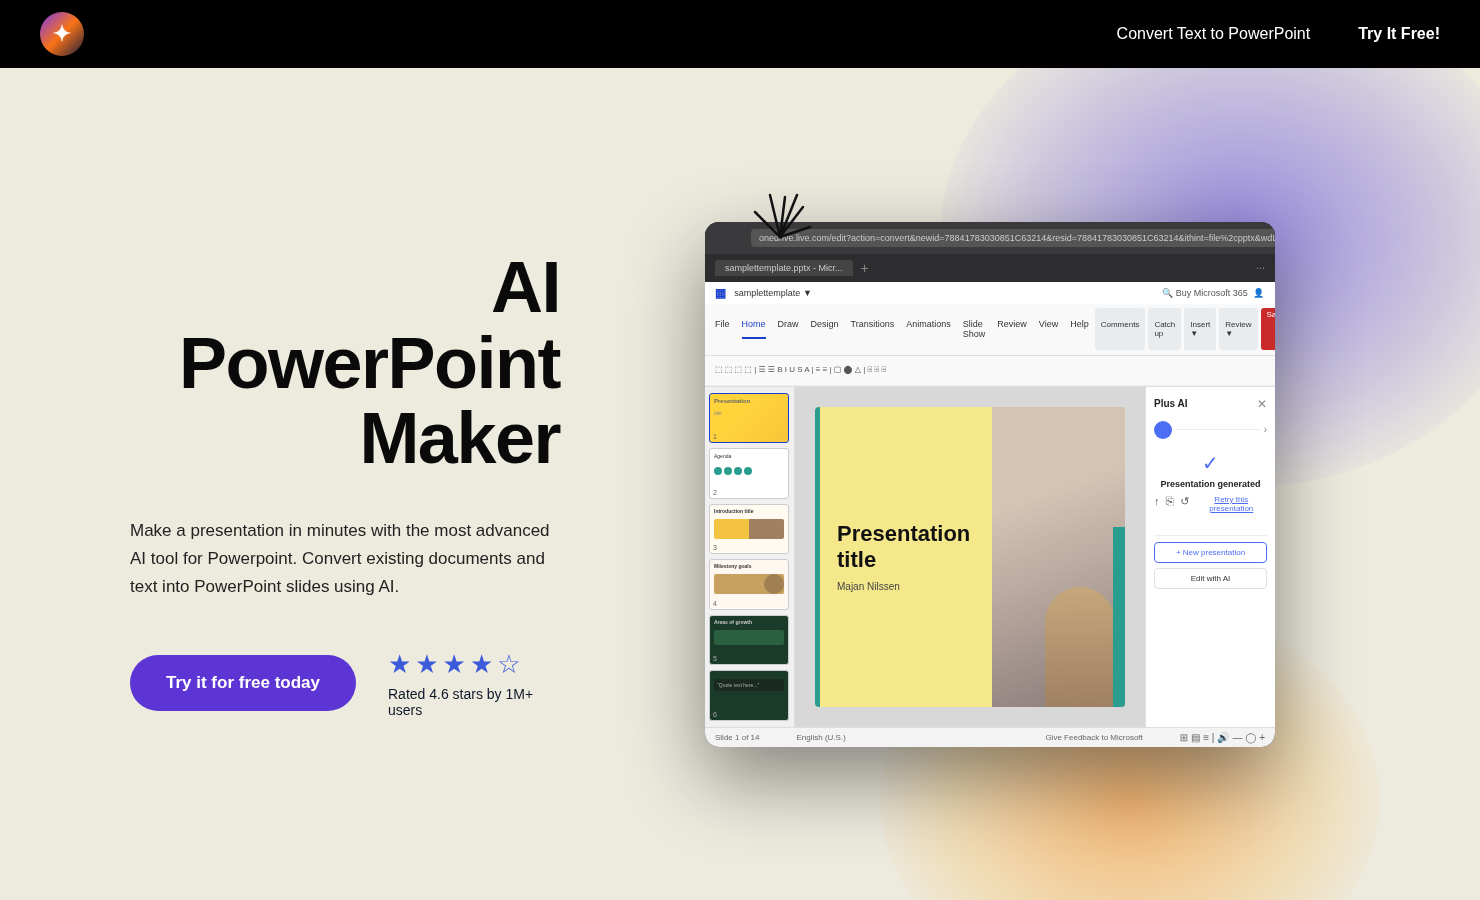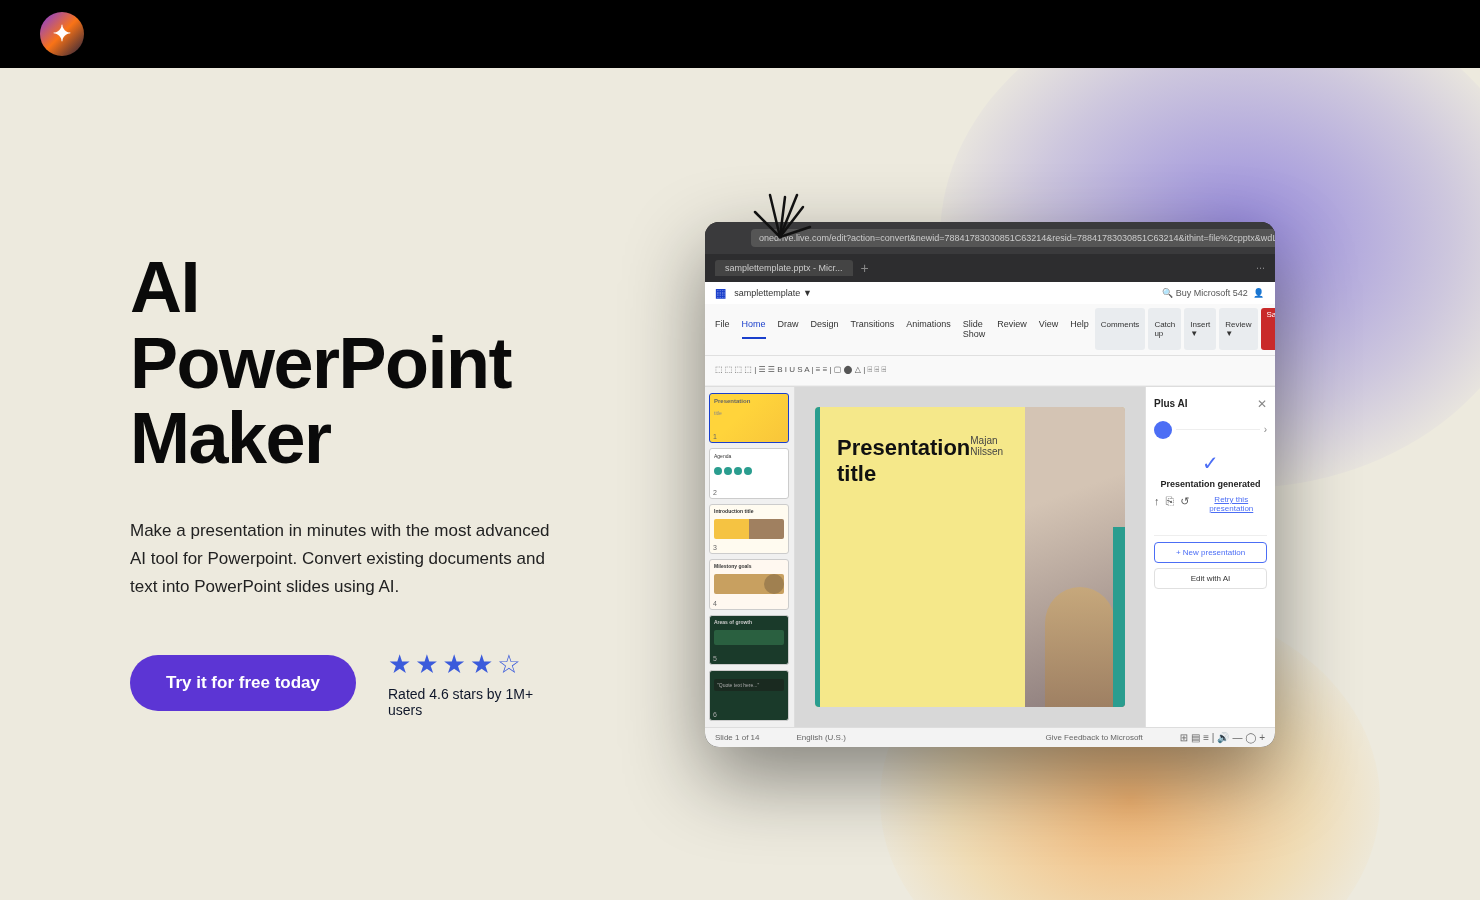--- a/index.html
+++ b/index.html
@@ -71,20 +71,21 @@
       padding-left: 130px;
       z-index: 2;
     }
     .hero-title {
       font-size: 72px;
       font-weight: 800;
       line-height: 1.05;
       color: #0a0a0a;
       margin-bottom: 40px;
       letter-spacing: -1.5px;
+      text-align: right;
     }
     .hero-desc {
       font-size: 17px;
       color: #222;
       line-height: 1.65;
       max-width: 490px;
       margin-bottom: 48px;
     }
     .hero-actions { display: flex; align-items: center; gap: 32px; }
     .btn-primary {
@@ -235,21 +236,21 @@
       height: 100%;
       border-radius: 4px;
       overflow: hidden;
       display: flex;
       position: relative;
     }
     .slide-left-content {
       flex: 1;
       padding: 28px 22px;
       display: flex;
-      flex-direction: row;
+      flex-direction: column;
       justify-content: center;
     }
     .slide-pres-title {
       font-size: 22px;
       font-weight: 700;
       color: #111;
       line-height: 1.2;
       margin-bottom: 8px;
     }
     .slide-author {
@@ -341,20 +342,24 @@
       color: #666;
     }
   </style>
 </head>
 <body>
 
 <nav>
   <div class="nav-logo">
     <span>✦</span>
   </div>
+  <div class="nav-links">
+    <a class="nav-link">Convert Text to PowerPoint</a>
+    <a class="nav-cta">Try It Free!</a>
+  </div>
 </nav>
 
 <section class="hero">
 
   <div class="blob-blue"></div>
   <div class="blob-orange"></div>
 
   <div class="hero-left">
     <h1 class="hero-title">
       <span>AI PowerPoint</span><br>
@@ -405,21 +410,21 @@
           <span style="font-size:14px;color:#888;">+</span>
           <span style="font-size:9px;color:#aaa;margin-left:auto;">⋯</span>
         </div>
 
         <div style="background:#fff;border-bottom:1px solid #ddd;">
 
           <div style="display:flex;align-items:center;padding:4px 10px;gap:8px;font-size:9px;color:#333;background:#fff;">
             <span style="font-size:12px;color:#1a3fcc;font-weight:700;">▦</span>
             <span>samplettemplate ▼</span>
             <span style="margin-left:auto;display:flex;gap:6px;align-items:center;">
-              <span style="font-size:9px;color:#555;">🔍 Buy Microsoft 542</span>
+              <span style="font-size:9px;color:#555;">🔍 Buy Microsoft 365</span>
               <span style="font-size:9px;color:#555;">👤</span>
             </span>
           </div>
 
           <div class="browser-ribbon">
             <div class="ribbon-tabs">
               <span>File</span>
               <span class="ribbon-tab-active">Home</span>
               <span>Draw</span>
               <span>Design</span>

